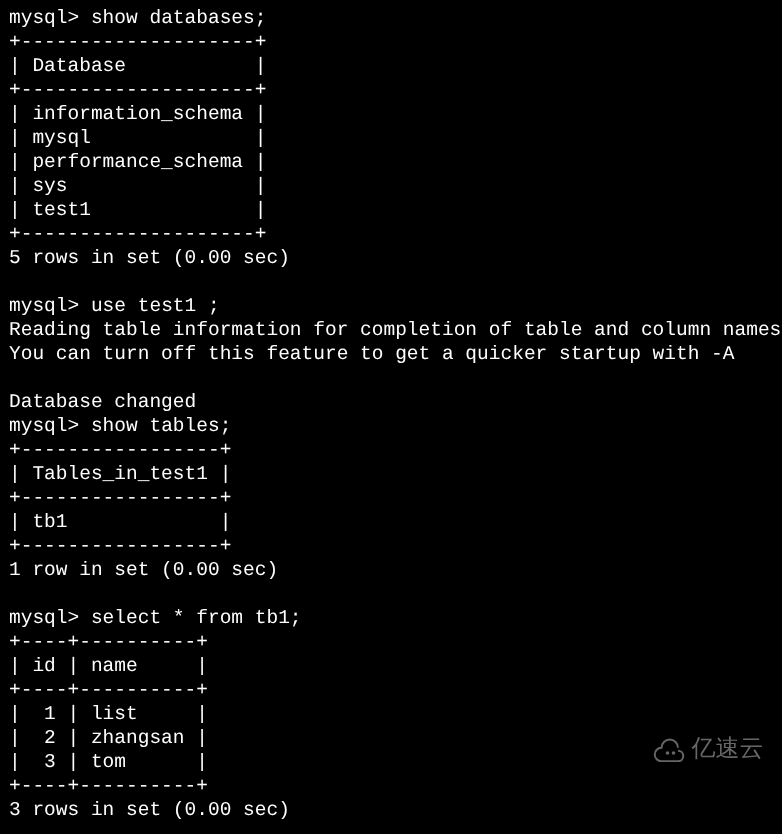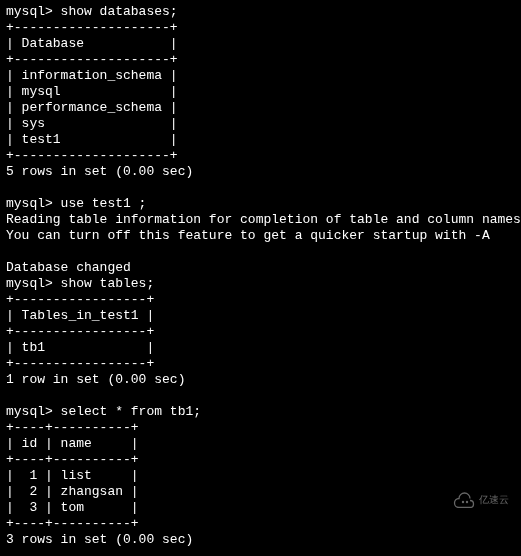--- a/index.html
+++ b/index.html
@@ -24,21 +24,21 @@
     }
     .watermark {
       position: absolute;
       bottom: 48px;
       right: 12px;
       display: flex;
       align-items: center;
       opacity: 0.55;
       color: #bbb;
       font-family: sans-serif;
-      font-size: 10px;
+      font-size: 16px;
     }
     .watermark svg {
       margin-right: 4px;
     }
   </style>
 </head>
 <body>
 
 <div class="terminal" id="term"><div class="line"><span>mysql&gt; </span><span>show databases;</span></div><div class="line">+--------------------+</div><div class="line">| Database           |</div><div class="line">+--------------------+</div><div class="line">| information_schema |</div><div class="line">| mysql              |</div><div class="line">| performance_schema |</div><div class="line">| sys                |</div><div class="line">| test1              |</div><div class="line">+--------------------+</div><div class="line">5 rows in set (0.00 sec)</div><div class="line">&nbsp;</div><div class="line"><span>mysql&gt; </span><span>use test1 ;</span></div><div class="line">Reading table information for completion of table and column names</div><div class="line">You can turn off this feature to get a quicker startup with -A</div><div class="line">&nbsp;</div><div class="line">Database changed</div><div class="line"><span>mysql&gt; </span><span>show tables;</span></div><div class="line">+-----------------+</div><div class="line">| Tables_in_test1 |</div><div class="line">+-----------------+</div><div class="line">| tb1             |</div><div class="line">+-----------------+</div><div class="line">1 row in set (0.00 sec)</div><div class="line">&nbsp;</div><div class="line"><span>mysql&gt; </span><span>select * from tb1;</span></div><div class="line">+----+----------+</div><div class="line">| id | name     |</div><div class="line">+----+----------+</div><div class="line">|  1 | list     |</div><div class="line">|  2 | zhangsan |</div><div class="line">|  3 | tom      |</div><div class="line">+----+----------+</div><div class="line">3 rows in set (0.00 sec)</div></div>
 

